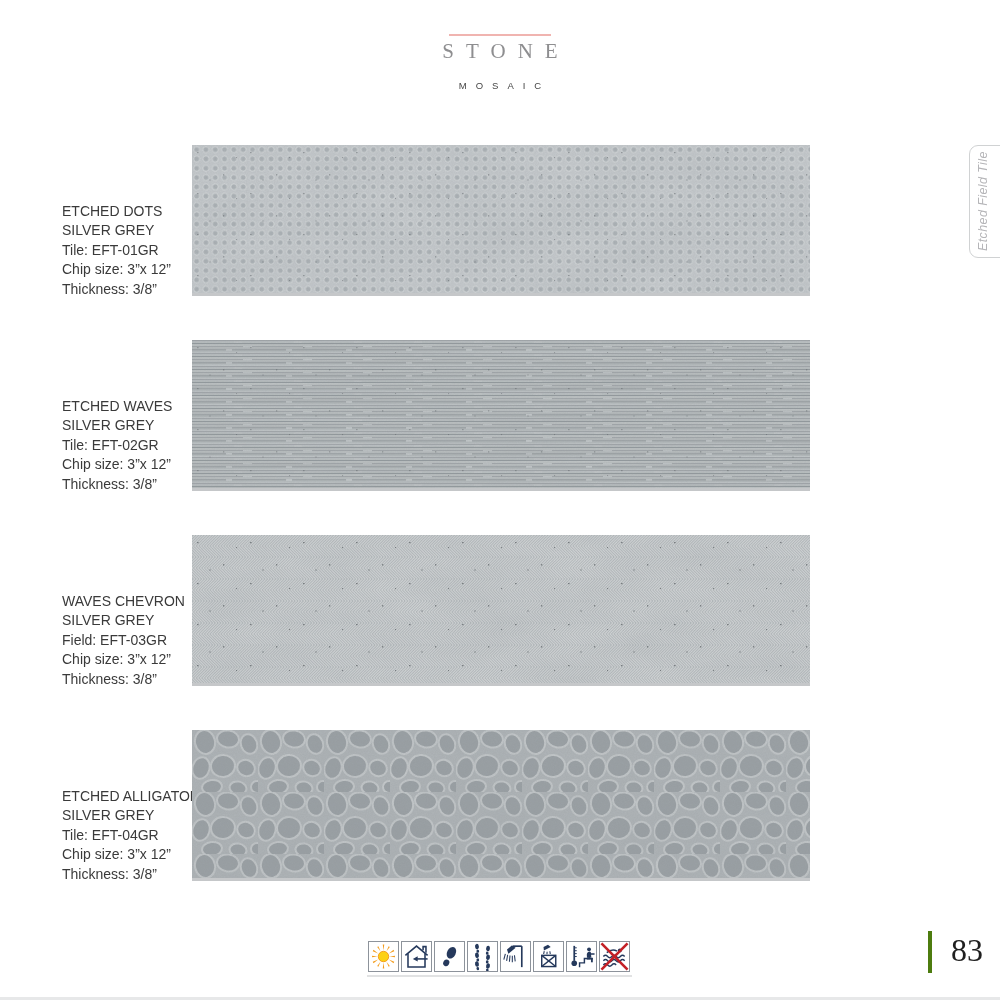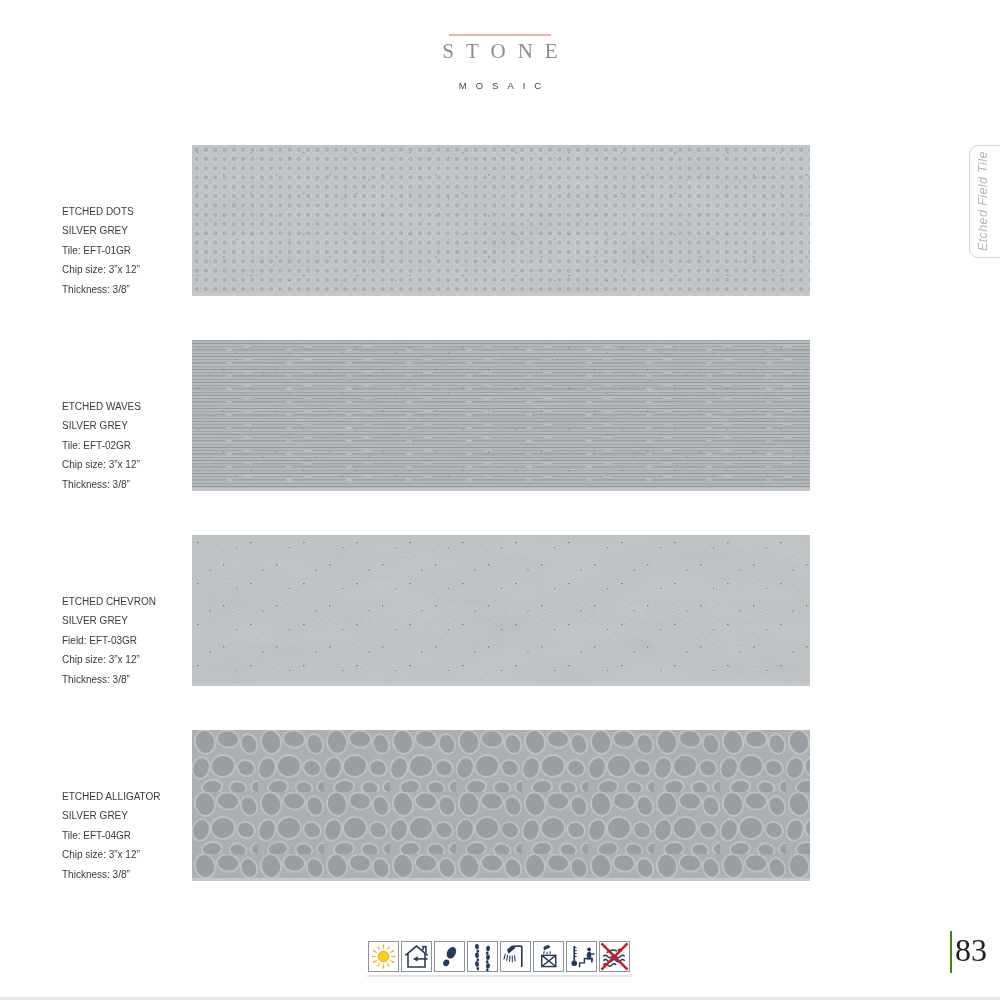--- a/index.html
+++ b/index.html
@@ -18,21 +18,21 @@
     font-family:"Liberation Serif",serif;font-weight:normal;font-size:21px;
     letter-spacing:12px;color:#8e8e90;padding-left:12px;
   }
   .logo-line3{
     font-size:9.5px;letter-spacing:9px;color:#454545;margin-top:16px;padding-left:9px;
   }
   
   .row{position:absolute;left:0;width:1000px;height:148px;}
   .row .label{
     position:absolute;left:62px;top:57px;width:140px;
-    font-size:10px;line-height:19.4px;color:#3a3a3a;
+    font-size:14px;line-height:19.4px;color:#3a3a3a;
   }
   .tile{
     position:absolute;left:192px;top:0;width:618px;height:148px;
     box-shadow:0 3px 0 rgba(90,95,99,0.35);
   }
   .tile svg{display:block;}
   
   .side-tab{
     position:absolute;left:969px;top:145px;width:44px;height:113px;
     border:1px solid #d0d2d3;border-radius:9px;background:#fff;box-sizing:border-box;
@@ -46,22 +46,22 @@
   }
   
   .icon-row{position:absolute;left:368px;top:941px;display:flex;gap:2px;}
   .icon{
     width:31px;height:31px;border:1px solid #8d939b;background:#fff;
     box-sizing:border-box;display:flex;align-items:center;justify-content:center;
   }
   .icon svg{display:block;}
   .icon-row-shadow{position:absolute;left:367px;top:975px;width:265px;height:2px;background:#d9dbdc;opacity:.8;}
   .page-num{
-    position:absolute;left:950px;top:931px;height:42px;
-    border-left:2px solid #4d7c0f;padding-left:3px;
+    position:absolute;left:928px;top:931px;height:42px;
+    border-left:4px solid #4d7c0f;padding-left:19px;
     font-family:"Liberation Serif",serif;font-size:32px;color:#1f1f1f;line-height:38px;
   }
   .bottom-strip{position:absolute;left:0;bottom:0;width:1000px;height:3px;background:#e7e8e9;}
 </style>
 </head>
 <body>
 
 <svg width="0" height="0" style="position:absolute" aria-hidden="true">
   <defs>
     <pattern id="dotP" width="9.3" height="9.3" patternUnits="userSpaceOnUse">
@@ -172,21 +172,21 @@
       <rect width="618" height="148" fill="url(#wavP)"></rect>
       <rect width="618" height="148" filter="url(#streakF)" opacity="0.45"></rect>
       <rect width="618" height="148" filter="url(#grainF)" opacity="0.18"></rect>
       <rect width="618" height="148" fill="url(#speckP)" opacity="0.30"></rect>
     </svg>
   </div>
 </div>
 
 <div class="row" style="top:535px">
   <div class="label">
-    <div>ETCHED CHEVRON</div>
+    <div>WAVES CHEVRON</div>
     <div>SILVER GREY</div>
     <div>Field: EFT-03GR</div>
     <div>Chip size: 3”x 12”</div>
     <div>Thickness: 3/8”</div>
   </div>
   <div class="tile">
     <svg width="618" height="148">
       <rect width="618" height="148" fill="#b4b9bc"></rect>
       <rect width="618" height="148" fill="url(#chevP)"></rect>
       <rect width="618" height="148" filter="url(#blotchF)" opacity="0.22"></rect>

